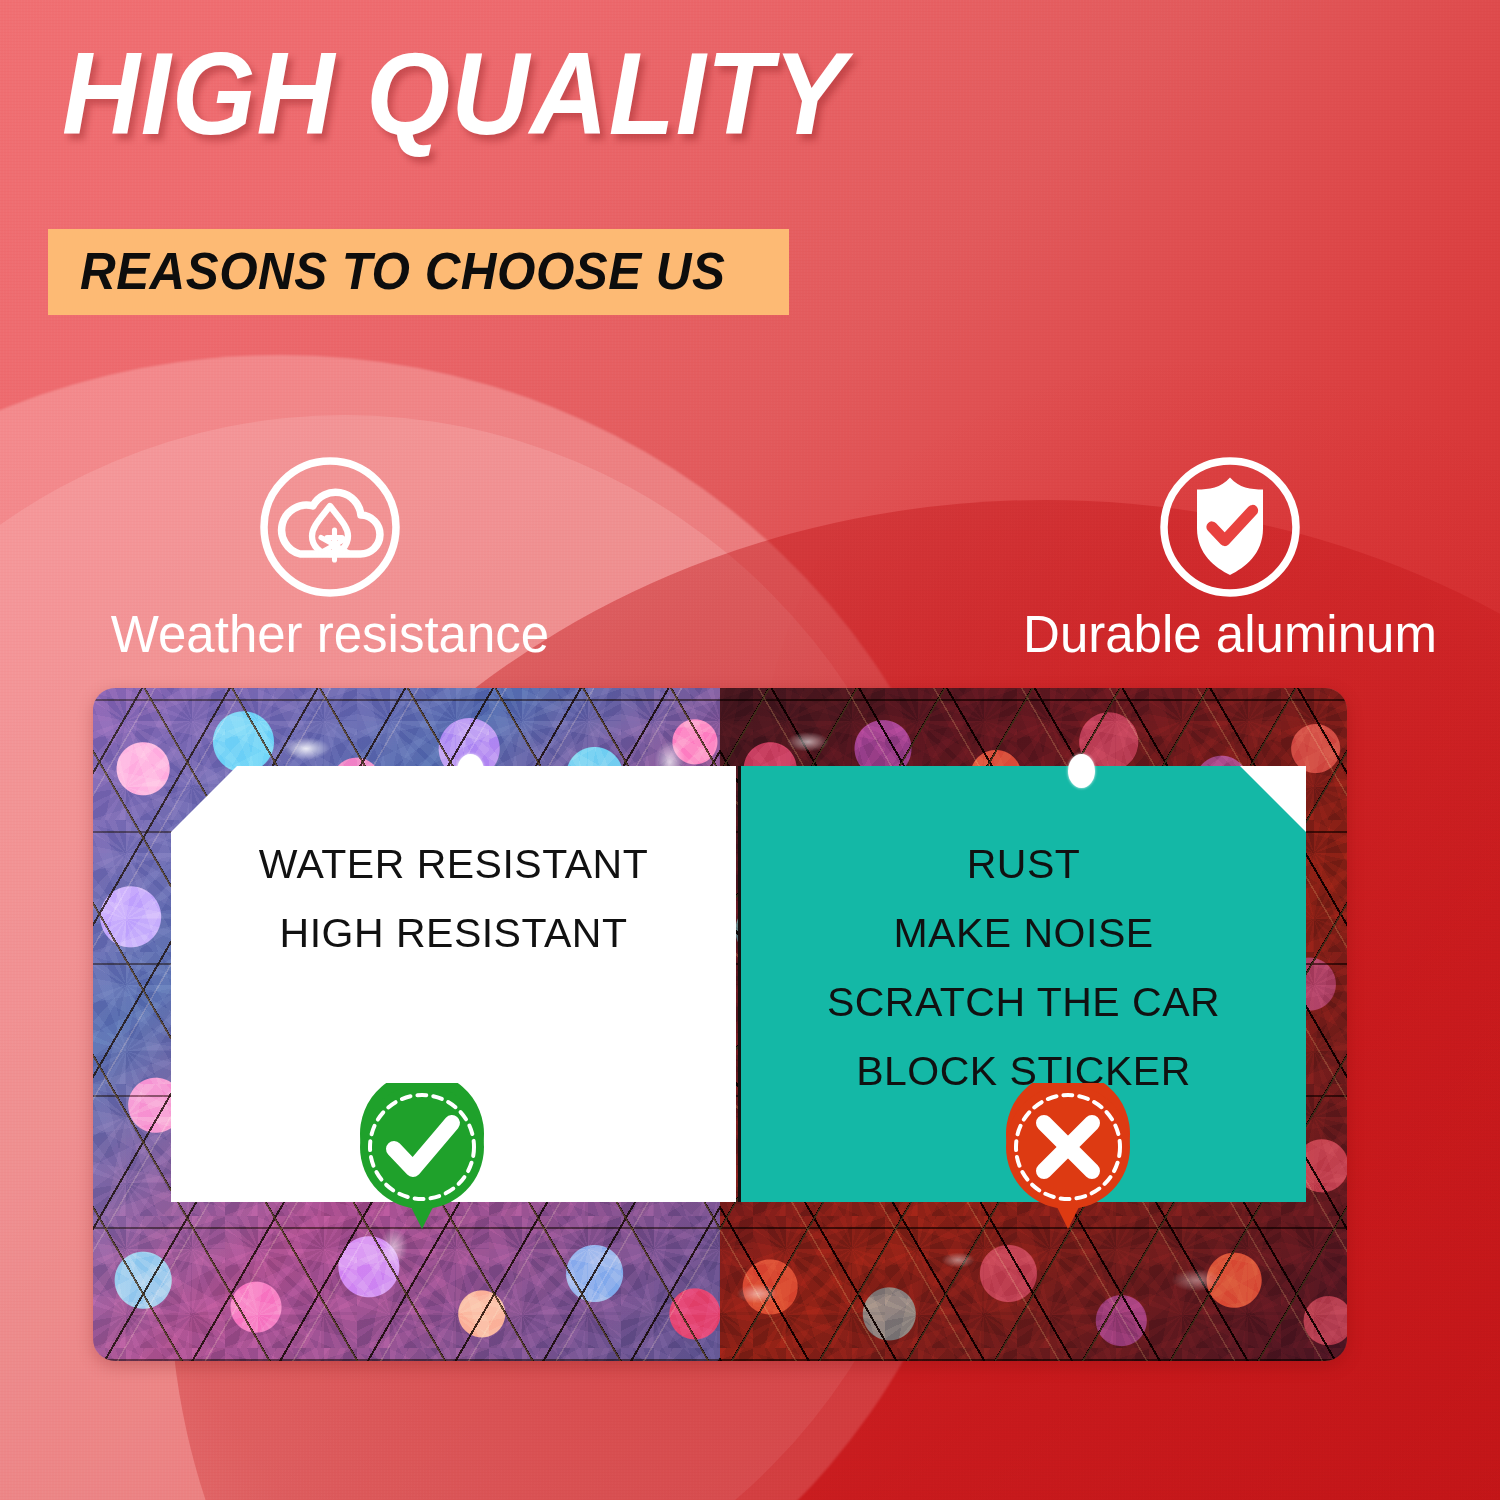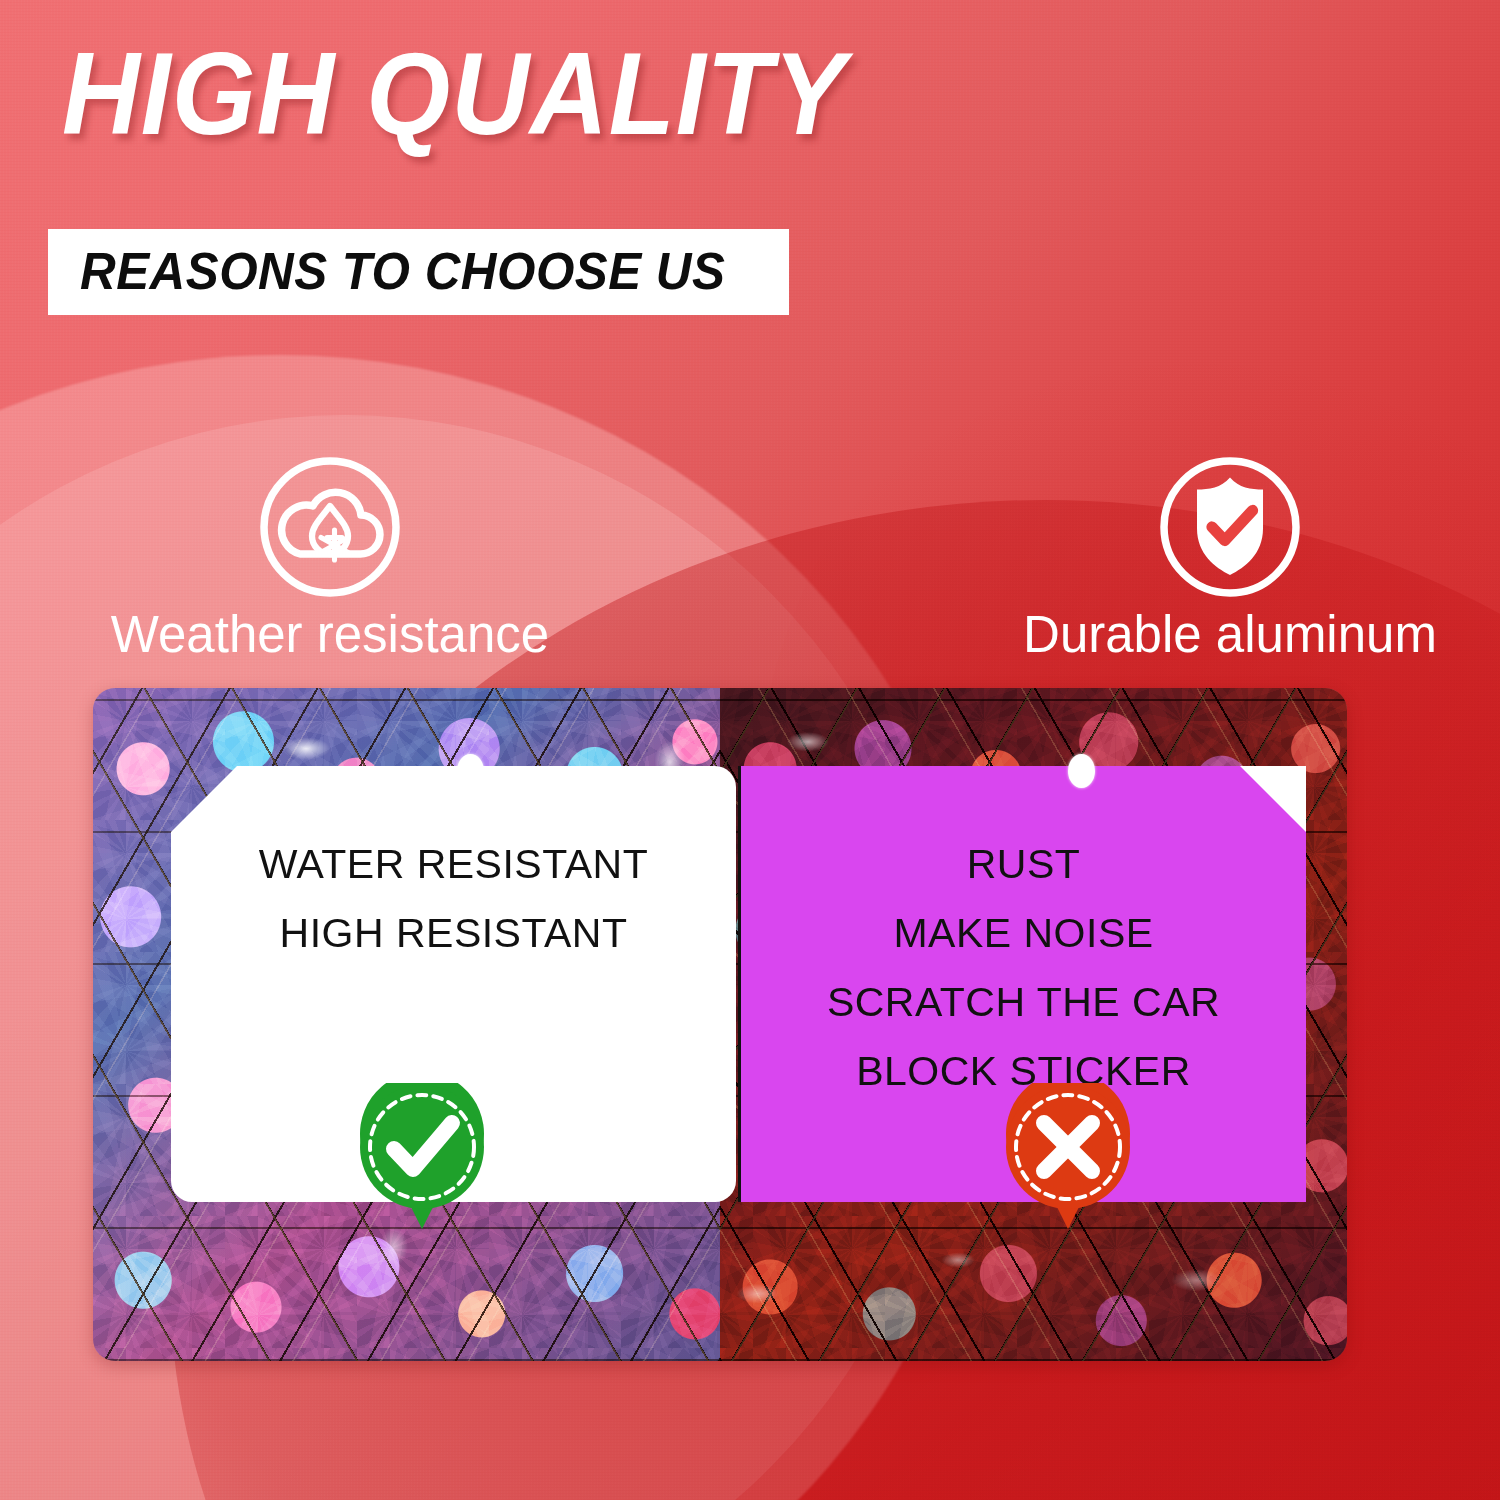--- a/index.html
+++ b/index.html
@@ -72,21 +72,21 @@
     font-style:italic; font-weight:700;
     color:#FFFFFF;
     letter-spacing:1px;
     transform:scaleX(0.93);
     transform-origin:left top;
     text-shadow:5px 6px 7px rgba(120,10,12,.30);
     white-space:nowrap;
   }
   #subhead-banner {
     position:absolute; left:48px; top:229px;
-    background:#ffffff;
+    background:#fdba74;
     padding:16px 30px 18px 32px;
     min-width:672px;
   }
   #subhead-text {
     font-size:52px; line-height:1.0;
     font-style:italic; font-weight:700;
     color:#0D0D0D;
     letter-spacing:.5px;
     transform:scaleX(0.95);
     transform-origin:left center;
@@ -257,30 +257,29 @@
   .plate-window {
     position:absolute;
     background:#FFFFFF;
     top:78px;
     height:436px;
   }
   
   #window-left {
     left:78px; width:565px;
     clip-path:polygon(0 66px, 66px 0, 100% 0, 100% 100%, 0 100%);
-    border-radius:21px;
   }
   
   #window-right {
     left:648px; width:565px;
     clip-path:polygon(0 0, 100% 0, 100% 100%, 0 100%, 0 0);
   }
   #window-right-inner {
     position:absolute; inset:0;
-    background:#d946ef;
+    background:#14b8a6;
     clip-path:polygon(0 0, calc(100% - 66px) 0, 100% 66px, 100% 100%, 0 100%);
   }
   
   #plate-divider {
     position:absolute;
     left:645px; top:78px;
     width:3px; height:436px;
     background:#111111;
   }
 

